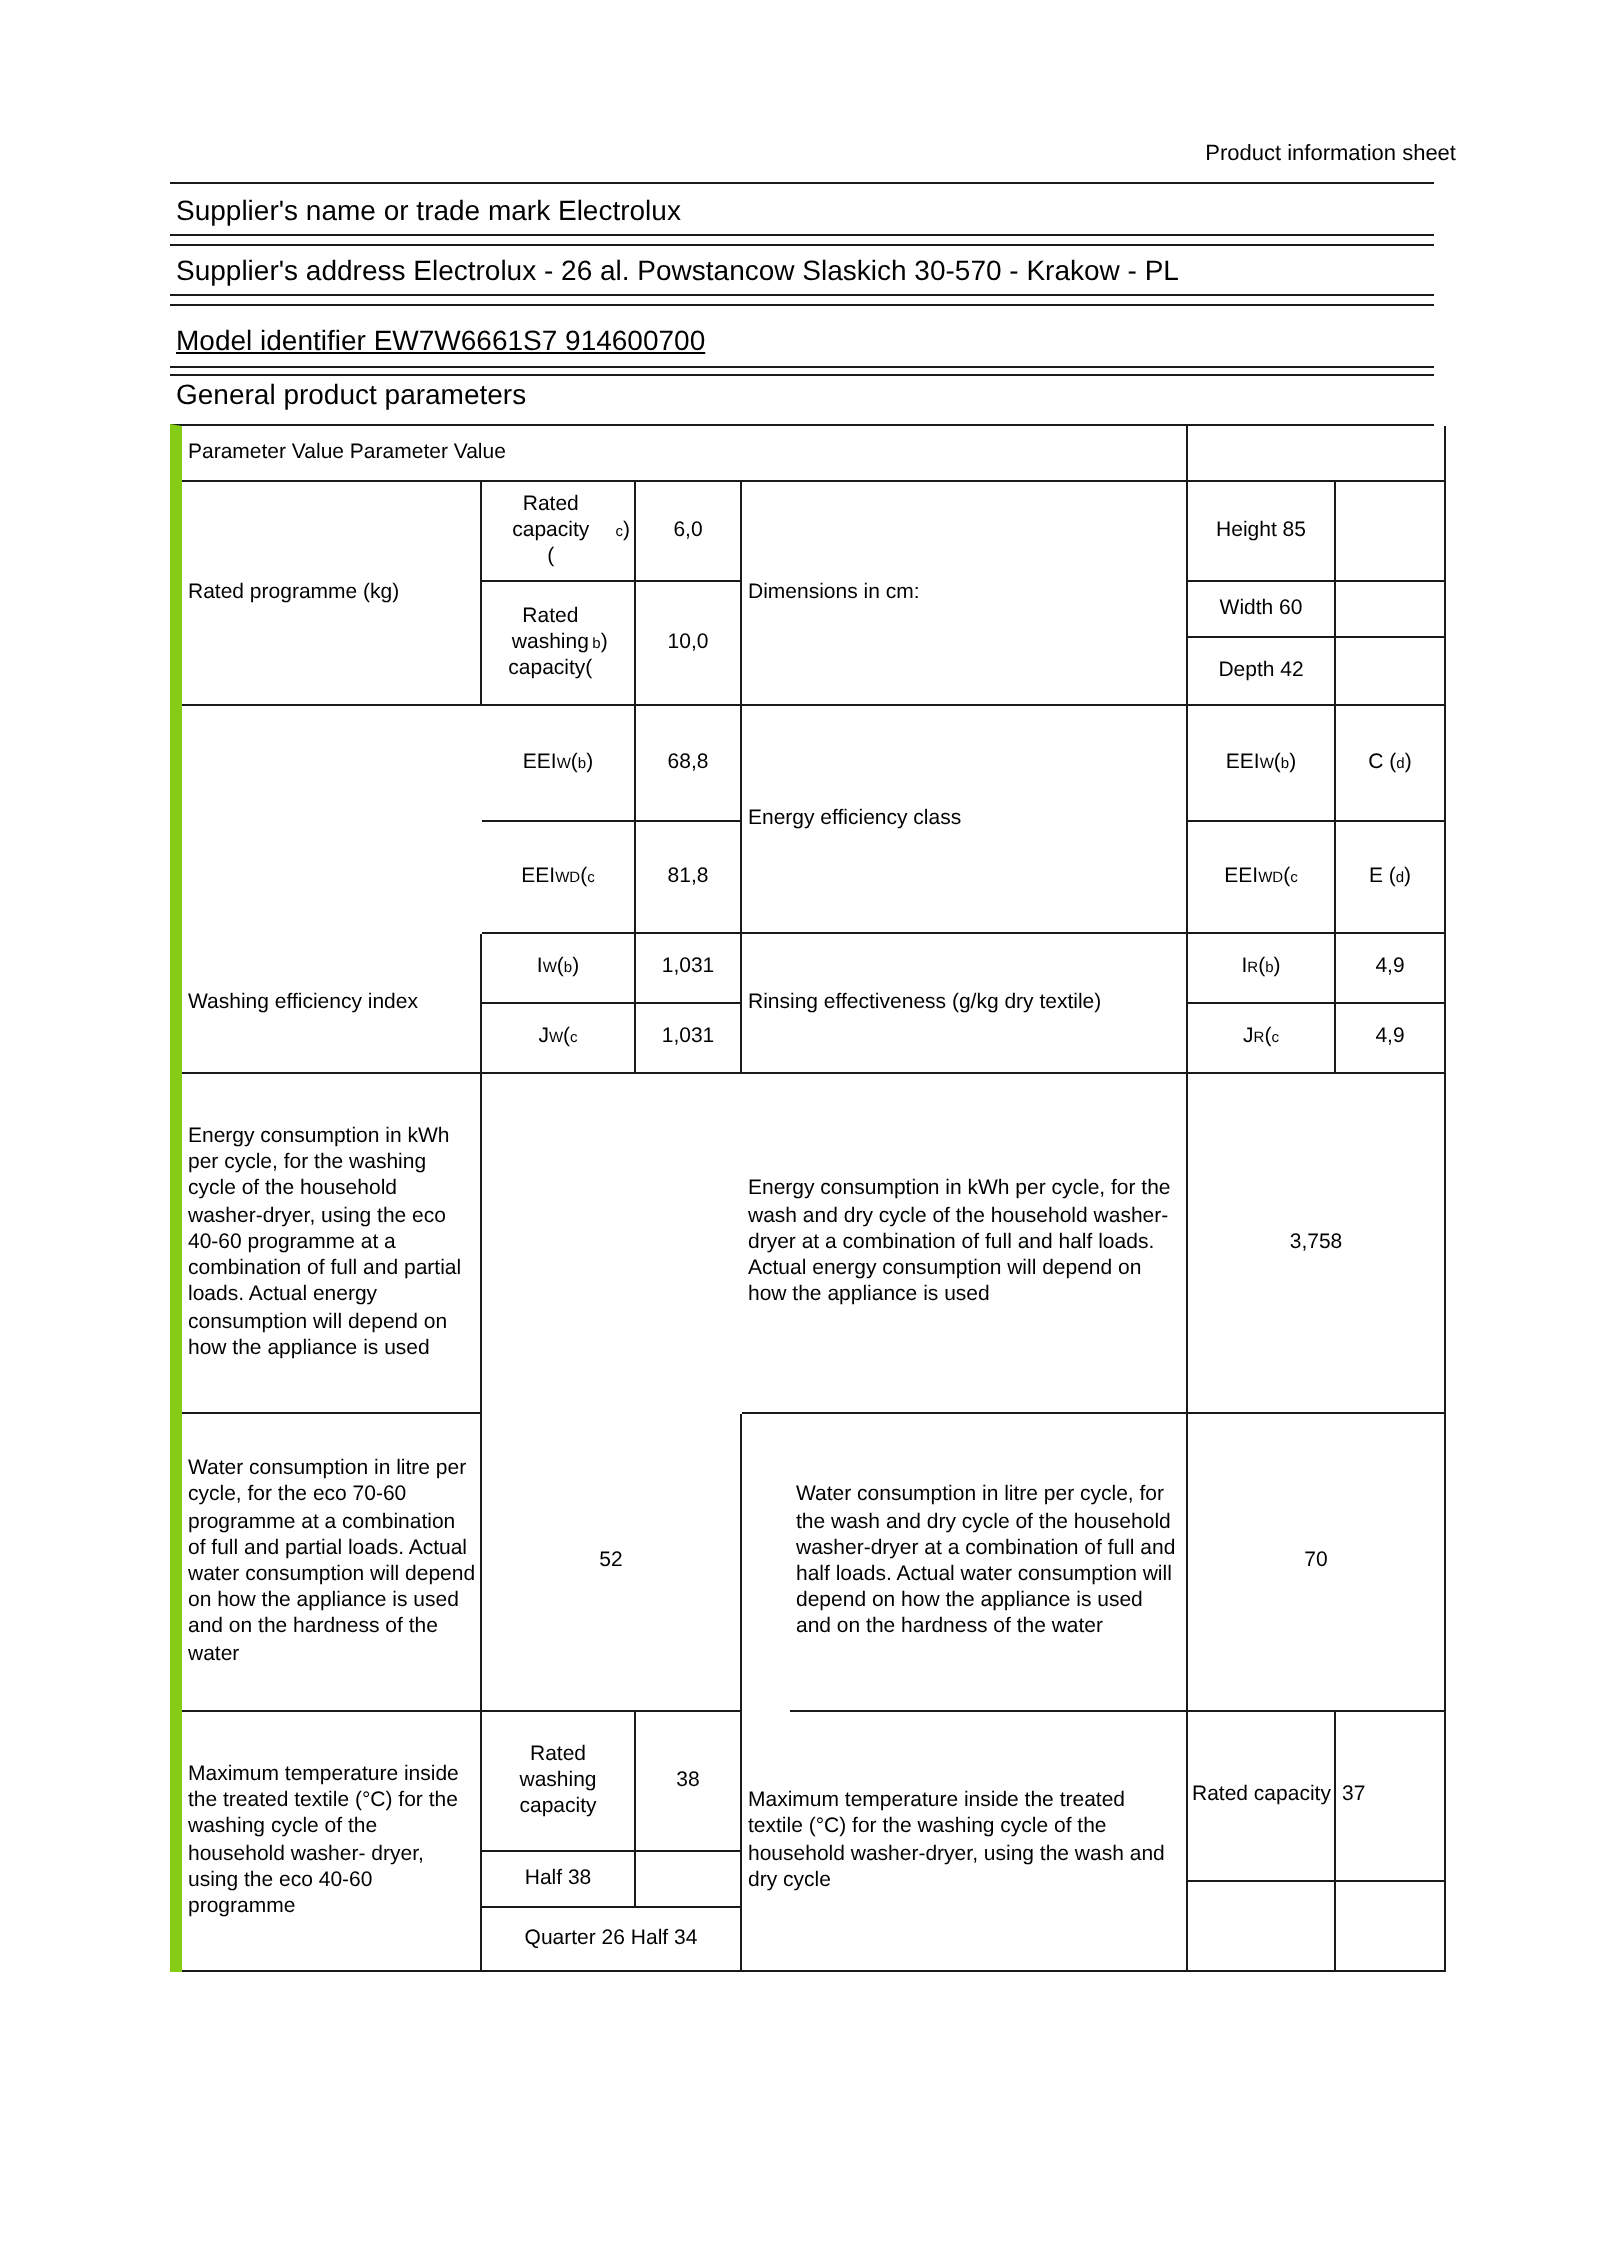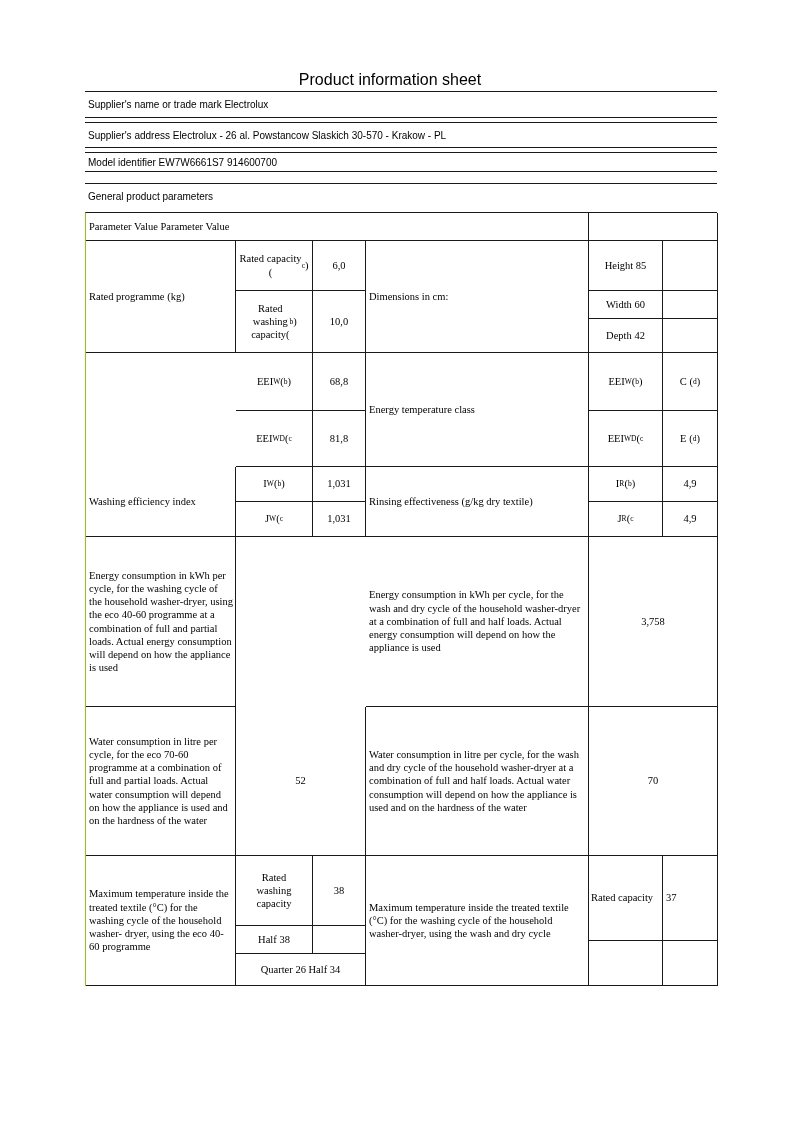--- a/index.html
+++ b/index.html
@@ -2,36 +2,36 @@
 <html><head>
 <meta charset="utf-8">
 <style>
   * { margin:0; padding:0; box-sizing:border-box; }
   html,body { background:#ffffff; }
   .screen {
     position:relative; width:802px; height:1134px; background:#ffffff;
     font-family:"Liberation Sans","DejaVu Sans",sans-serif; color:#000;
   }
   .title {
-    position:absolute; top:71px; left:74px; width:632px;
-    text-align:center; font-size:16px;
+    position:absolute; top:71px; left:96px; width:632px;
+    text-align:right; font-size:11px;
   }
   .inforow {
     position:absolute; left:85px; width:632px;
     border-top:1px solid #1a1a1a; border-bottom:1px solid #1a1a1a;
-    display:flex; align-items:center; padding-left:3px; font-size:10px;
+    display:flex; align-items:center; padding-left:3px; font-size:14px;
   }
   .inforow.nobottom { border-bottom:none; }
   .grid {
     position:absolute; top:212px; left:85px; width:632px;
     display:grid;
     grid-template-columns:150px 77px 53px 223px 74px 55px;
     grid-template-rows:28px 50px 28px 34px 58px 56px 35px 35px 170px 149px 70px 15px 13px 32px;
-    border-top:1px solid #1a1a1a; border-left:1px solid #84cc16;
-    font-size:10.5px; line-height:13.2px;font-family:Liberation Serif, serif;
+    border-top:1px solid #1a1a1a; border-left:6px solid #84cc16;
+    font-size:10.5px; line-height:13.2px;
   }
   .cell {
     border-right:1px solid #1a1a1a; border-bottom:1px solid #1a1a1a;
     display:flex; align-items:center; justify-content:center;
     text-align:center; padding:1px 2px; overflow:hidden;
   }
   .cell.l {
     justify-content:flex-start; text-align:left; padding:2px 2px 2px 3px;
   }
   .cell.nw { white-space:nowrap; padding-left:2px; overflow:visible; }
@@ -39,21 +39,21 @@
 </style>
 </head>
 <body>
 
 <div class="screen">
 
   <div class="title">Product information sheet</div>
 
   <div class="inforow" style="top:91px;height:27px;">Supplier's name or trade mark Electrolux</div>
   <div class="inforow" style="top:122px;height:26px;">Supplier's address Electrolux - 26 al. Powstancow Slaskich 30-570 - Krakow - PL</div>
-  <div class="inforow" style="top:152px;height:20px;">Model identifier EW7W6661S7 914600700</div>
+  <div class="inforow" style="top:152px;height:36px;text-decoration:underline;">Model identifier EW7W6661S7 914600700</div>
   <div class="inforow nobottom" style="top:183px;height:26px;">General product parameters</div>
 
   <div class="grid">
 
     <div class="cell l" style="grid-area:1/1/2/5;">Parameter Value Parameter Value</div>
     <div class="cell" style="grid-area:1/5/2/7;"></div>
 
     <div class="cell l" style="grid-area:2/1/5/2;">Rated programme (kg)</div>
     <div class="cell" style="grid-area:2/2/3/3;">Rated capacity<br>(<sup>c</sup>)</div>
     <div class="cell" style="grid-area:2/3/3/4;">6,0</div>
@@ -62,21 +62,21 @@
     <div class="cell" style="grid-area:2/6/3/7;"></div>
     <div class="cell" style="grid-area:3/2/5/3;">Rated<br>washing<br>capacity(<sup>b</sup>)</div>
     <div class="cell" style="grid-area:3/3/5/4;">10,0</div>
     <div class="cell" style="grid-area:3/5/4/6;">Width 60</div>
     <div class="cell" style="grid-area:3/6/4/7;"></div>
     <div class="cell" style="grid-area:4/5/5/6;">Depth 42</div>
     <div class="cell" style="grid-area:4/6/5/7;"></div>
 
     <div class="cell" style="grid-area:5/2/6/3;">EEI<sub>W</sub>(<sup>b</sup>)</div>
     <div class="cell" style="grid-area:5/3/6/4;">68,8</div>
-    <div class="cell l" style="grid-area:5/4/7/5;">Energy temperature class</div>
+    <div class="cell l" style="grid-area:5/4/7/5;">Energy efficiency class</div>
     <div class="cell" style="grid-area:5/5/6/6;">EEI<sub>W</sub>(<sup>b</sup>)</div>
     <div class="cell" style="grid-area:5/6/6/7;">C (<sup>d</sup>)</div>
     <div class="cell" style="grid-area:6/2/7/3;">EEI<sub>WD</sub>( <sup>c</sup></div>
     <div class="cell" style="grid-area:6/3/7/4;">81,8</div>
     <div class="cell" style="grid-area:6/5/7/6;">EEI<sub>WD</sub>( <sup>c</sup></div>
     <div class="cell" style="grid-area:6/6/7/7;">E (<sup>d</sup>)</div>
 
     <div class="cell l" style="grid-area:7/1/9/2;">Washing efficiency index</div>
     <div class="cell" style="grid-area:7/2/8/3;">I<sub>W</sub>(<sup>b</sup>)</div>
     <div class="cell" style="grid-area:7/3/8/4;">1,031</div>
@@ -87,21 +87,21 @@
     <div class="cell" style="grid-area:8/3/9/4;">1,031</div>
     <div class="cell" style="grid-area:8/5/9/6;">J<sub>R</sub>( <sup>c</sup></div>
     <div class="cell" style="grid-area:8/6/9/7;">4,9</div>
 
     <div class="cell l" style="grid-area:9/1/10/2;">Energy consumption in kWh per cycle, for the washing cycle of the household washer-dryer, using the eco 40-60 programme at a combination of full and partial loads. Actual energy consumption will depend on how the appliance is used</div>
     <div class="cell l" style="grid-area:9/4/10/5;">Energy consumption in kWh per cycle, for the wash and dry cycle of the household washer-dryer at a combination of full and half loads. Actual energy consumption will depend on how the appliance is used</div>
     <div class="cell" style="grid-area:9/5/10/7;">3,758</div>
 
     <div class="cell l" style="grid-area:10/1/11/2;">Water consumption in litre per cycle, for the eco 70-60 programme at a combination of full and partial loads. Actual water consumption will depend on how the appliance is used and on the hardness of the water</div>
     <div class="cell" style="grid-area:10/2/11/4;">52</div>
-    <div class="cell l" style="grid-area:10/4/11/5;">Water consumption in litre per cycle, for the wash and dry cycle of the household washer-dryer at a combination of full and half loads. Actual water consumption will depend on how the appliance is used and on the hardness of the water</div>
+    <div class="cell l" style="grid-area:10/4/11/5;margin-left:24px;">Water consumption in litre per cycle, for the wash and dry cycle of the household washer-dryer at a combination of full and half loads. Actual water consumption will depend on how the appliance is used and on the hardness of the water</div>
     <div class="cell" style="grid-area:10/5/11/7;">70</div>
 
     <div class="cell l" style="grid-area:11/1/15/2;">Maximum temperature inside the treated textile (°C) for the washing cycle of the household washer- dryer, using the eco 40-60 programme</div>
     <div class="cell" style="grid-area:11/2/12/3;">Rated<br>washing<br>capacity</div>
     <div class="cell" style="grid-area:11/3/12/4;">38</div>
     <div class="cell l" style="grid-area:11/4/15/5;">Maximum temperature inside the treated textile (°C) for the washing cycle of the household washer-dryer, using the wash and dry cycle</div>
     <div class="cell l nw" style="grid-area:11/5/13/6;">Rated capacity</div>
     <div class="cell l" style="grid-area:11/6/13/7;">37</div>
     <div class="cell" style="grid-area:12/2/14/3;">Half 38</div>
     <div class="cell" style="grid-area:12/3/14/4;"></div>

